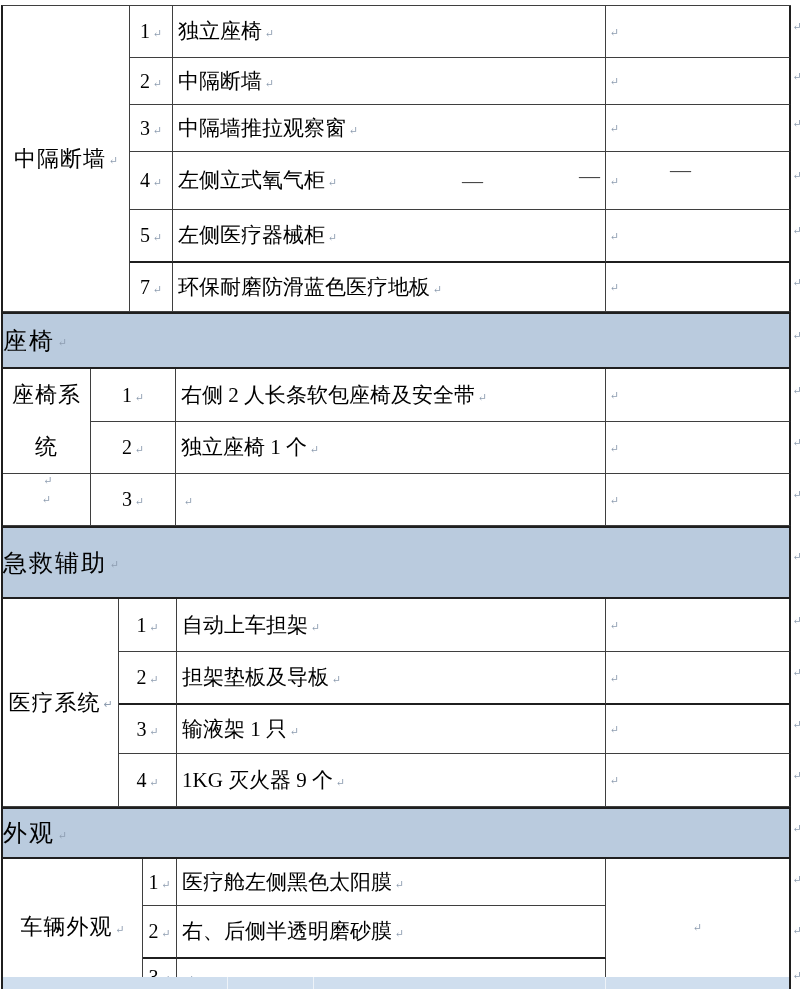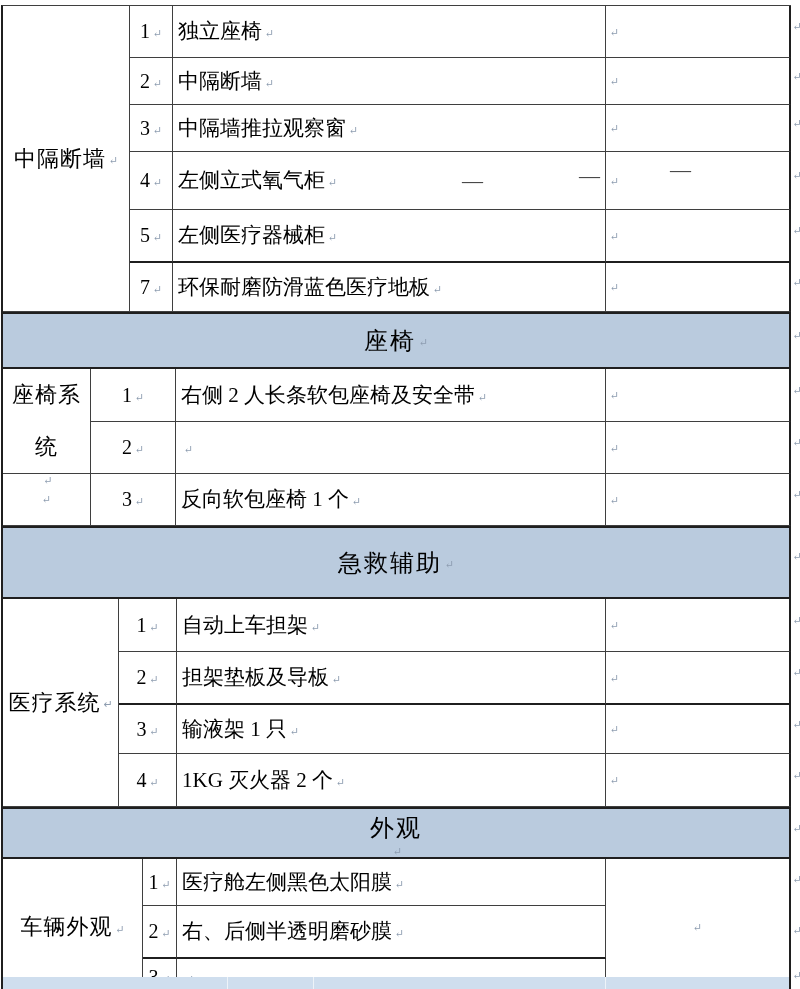--- a/index.html
+++ b/index.html
@@ -32,25 +32,25 @@
   .num{justify-content:center;font-size:20px;}
   .item{padding-left:5px;}
   .span6{grid-row:1 / span 6;}
   .span3{grid-row:1 / span 3;}
   .span2{grid-row:1 / span 2;align-items:flex-end;}
   .col4span3{grid-column:4;grid-row:1 / span 3;justify-content:center;}
   .hdr{
     position:relative;box-sizing:border-box;height:57px;background:var(--header-bg);
     border-left:2px solid var(--line-dark);border-right:2px solid var(--line-dark);
     border-top:2px solid var(--line-dark);border-bottom:2px solid var(--line-dark);
-    display:flex;align-items:center;justify-content:center;
+    display:flex;align-items:center;
     font-size:24px;letter-spacing:2px;
   }
   .hdr.h55{height:73px;}
-  .hdr.h52{height:52px;flex-direction:column;}
+  .hdr.h52{height:52px;}
   .pm{
     font-size:11px;color:#8e9db0;margin-left:3px;line-height:1;
     position:relative;top:2px;letter-spacing:0;
   }
   .cellpm{position:absolute;left:4px;top:50%;transform:translateY(-50%);margin:0;}
   .centerpm{position:static;transform:none;margin:0;}
   .outmark{position:absolute;right:-13px;top:40%;transform:translateY(-50%);margin:0;}
   .om1{top:20px;} .om2{top:71px;} .om3{top:116px;}
   .dash{position:absolute;font-size:21px;color:#3d3d3d;transform:translateY(-50%);line-height:1;}
   .d1{left:462px;top:181px;}
@@ -177,36 +177,36 @@
       <div class="cell lastcol">
           <span class="pm cellpm">↵</span>
           <span class="pm outmark">↵</span>
         </div>
 
       <div class="cell num">
           <span>2</span>
           <span class="pm">↵</span>
         </div>
       <div class="cell item">
+          <span>独立座椅 1 个</span>
           <span class="pm">↵</span>
         </div>
       <div class="cell lastcol">
           <span class="pm cellpm">↵</span>
           <span class="pm outmark">↵</span>
         </div>
 
       <div class="cell cat">
           <span class="pm centerpm">↵</span>
         </div>
       <div class="cell num">
           <span>3</span>
           <span class="pm">↵</span>
         </div>
       <div class="cell item">
-          <span>反向软包座椅 1 个</span>
           <span class="pm">↵</span>
         </div>
       <div class="cell lastcol">
           <span class="pm cellpm">↵</span>
           <span class="pm outmark">↵</span>
         </div>
     </div>
 
     <div class="hdr h55">
       <span>急救辅助</span>
@@ -257,21 +257,21 @@
       <div class="cell lastcol">
           <span class="pm cellpm">↵</span>
           <span class="pm outmark">↵</span>
         </div>
 
       <div class="cell num">
           <span>4</span>
           <span class="pm">↵</span>
         </div>
       <div class="cell item">
-          <span>1KG 灭火器 2 个</span>
+          <span>1KG 灭火器 9 个</span>
           <span class="pm">↵</span>
         </div>
       <div class="cell lastcol">
           <span class="pm cellpm">↵</span>
           <span class="pm outmark">↵</span>
         </div>
     </div>
 
     <div class="hdr h52">
       <span>外观</span>

